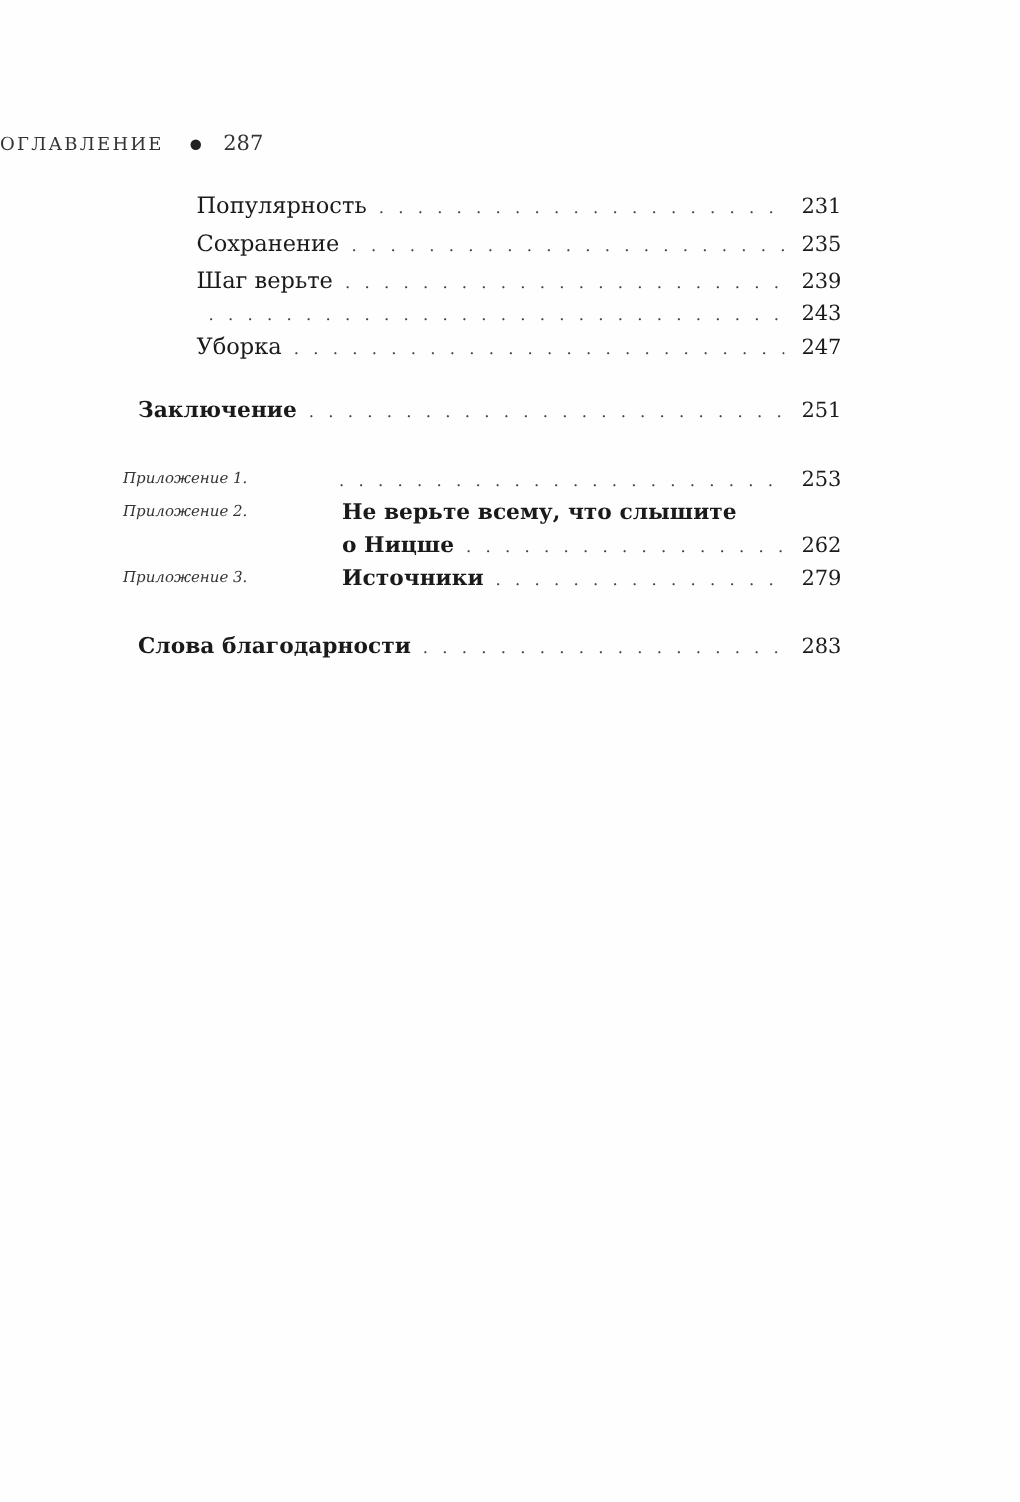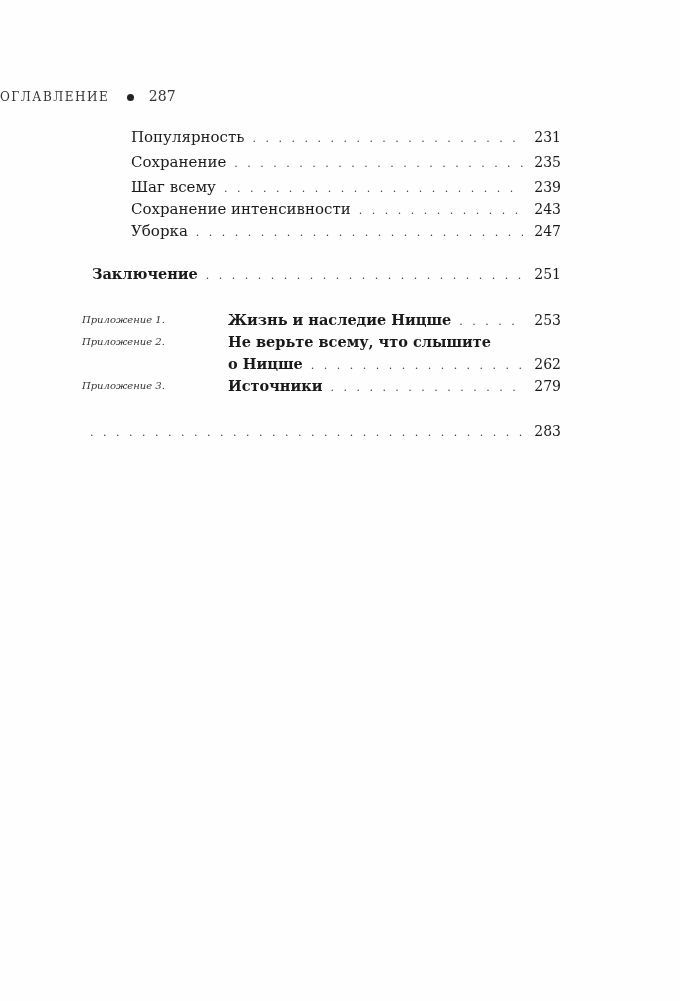--- a/index.html
+++ b/index.html
@@ -42,44 +42,42 @@
     <span class="title">Популярность</span>
     <span class="dots"></span>
     <span class="page">231</span>
   </div>
   <div class="row" style="top:151px; left:131px; width:430px;">
     <span class="title">Сохранение</span>
     <span class="dots"></span>
     <span class="page">235</span>
   </div>
   <div class="row" style="top:176px; left:131px; width:430px;">
-    <span class="title">Шаг всему</span>
+    <span class="title">Шаг верьте</span>
     <span class="dots"></span>
     <span class="page">239</span>
   </div>
   <div class="row" style="top:198px; left:131px; width:430px;">
-    <span class="title">Сохранение интенсивности</span>
     <span class="dots"></span>
     <span class="page">243</span>
   </div>
   <div class="row" style="top:220px; left:131px; width:430px;">
     <span class="title">Уборка</span>
     <span class="dots"></span>
     <span class="page">247</span>
   </div>
 
   <div class="row" style="top:263px; left:82px; width:479px;">
     <span class="title bold">Заключение</span>
     <span class="dots"></span>
     <span class="page">251</span>
   </div>
 
   <span class="appx-label ital" style="top:309px;">Приложение 1.</span>
   <div class="row" style="top:309px; left:218px; width:343px;">
-    <span class="title bold">Жизнь и наследие Ницше</span>
     <span class="dots"></span>
     <span class="page">253</span>
   </div>
 
   <span class="appx-label ital" style="top:331px;">Приложение 2.</span>
   <div class="row" style="top:331px; left:218px; width:343px;">
     <span class="title bold">Не верьте всему, что слышите</span>
   </div>
   <div class="row" style="top:353px; left:218px; width:343px;">
     <span class="title bold">о Ницше</span>
@@ -88,16 +86,17 @@
   </div>
 
   <span class="appx-label ital" style="top:375px;">Приложение 3.</span>
   <div class="row" style="top:375px; left:218px; width:343px;">
     <span class="title bold">Источники</span>
     <span class="dots"></span>
     <span class="page">279</span>
   </div>
 
   <div class="row" style="top:420px; left:82px; width:479px;">
+    <span class="title bold">Слова благодарности</span>
     <span class="dots"></span>
     <span class="page">283</span>
   </div>
 </div>
 
 </body></html>

